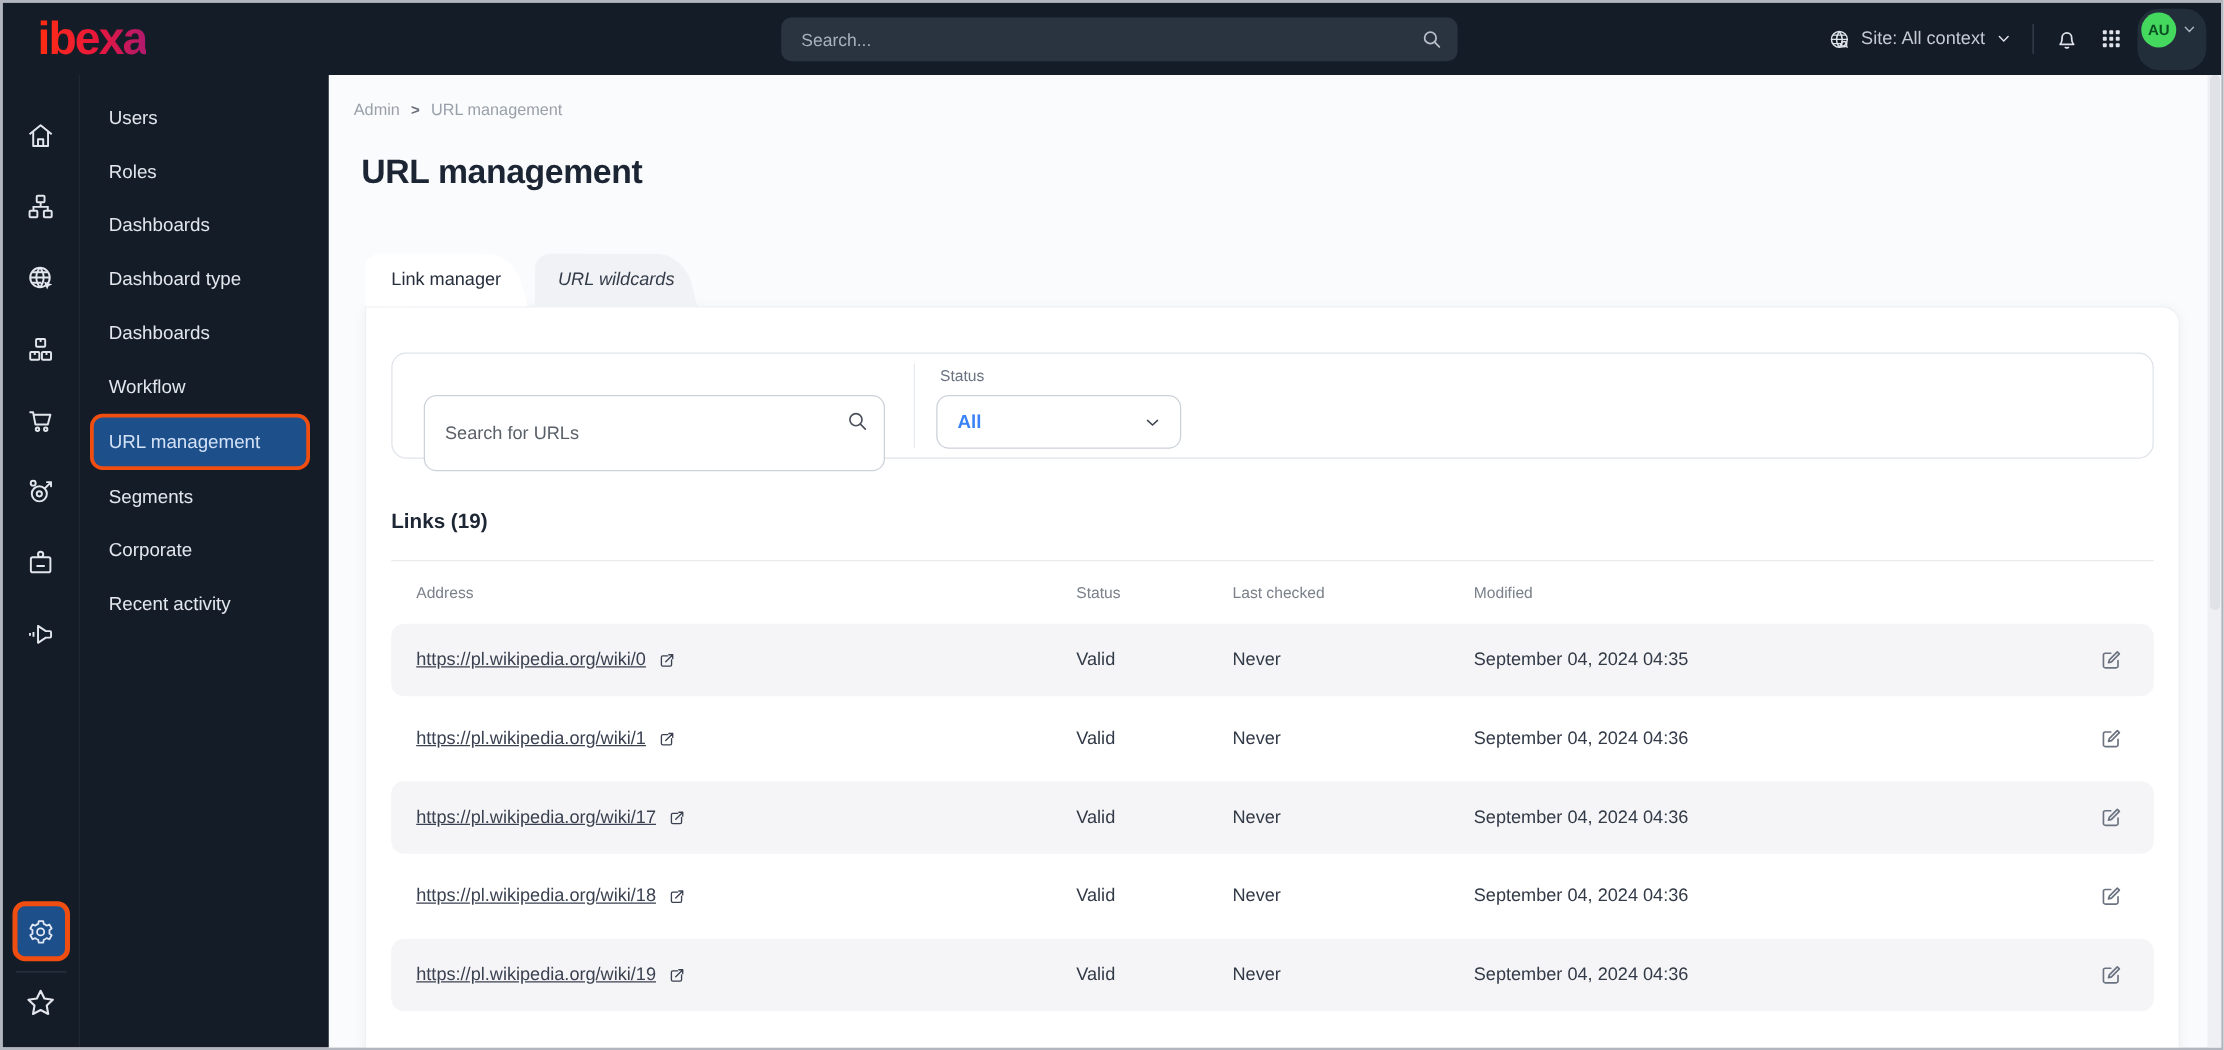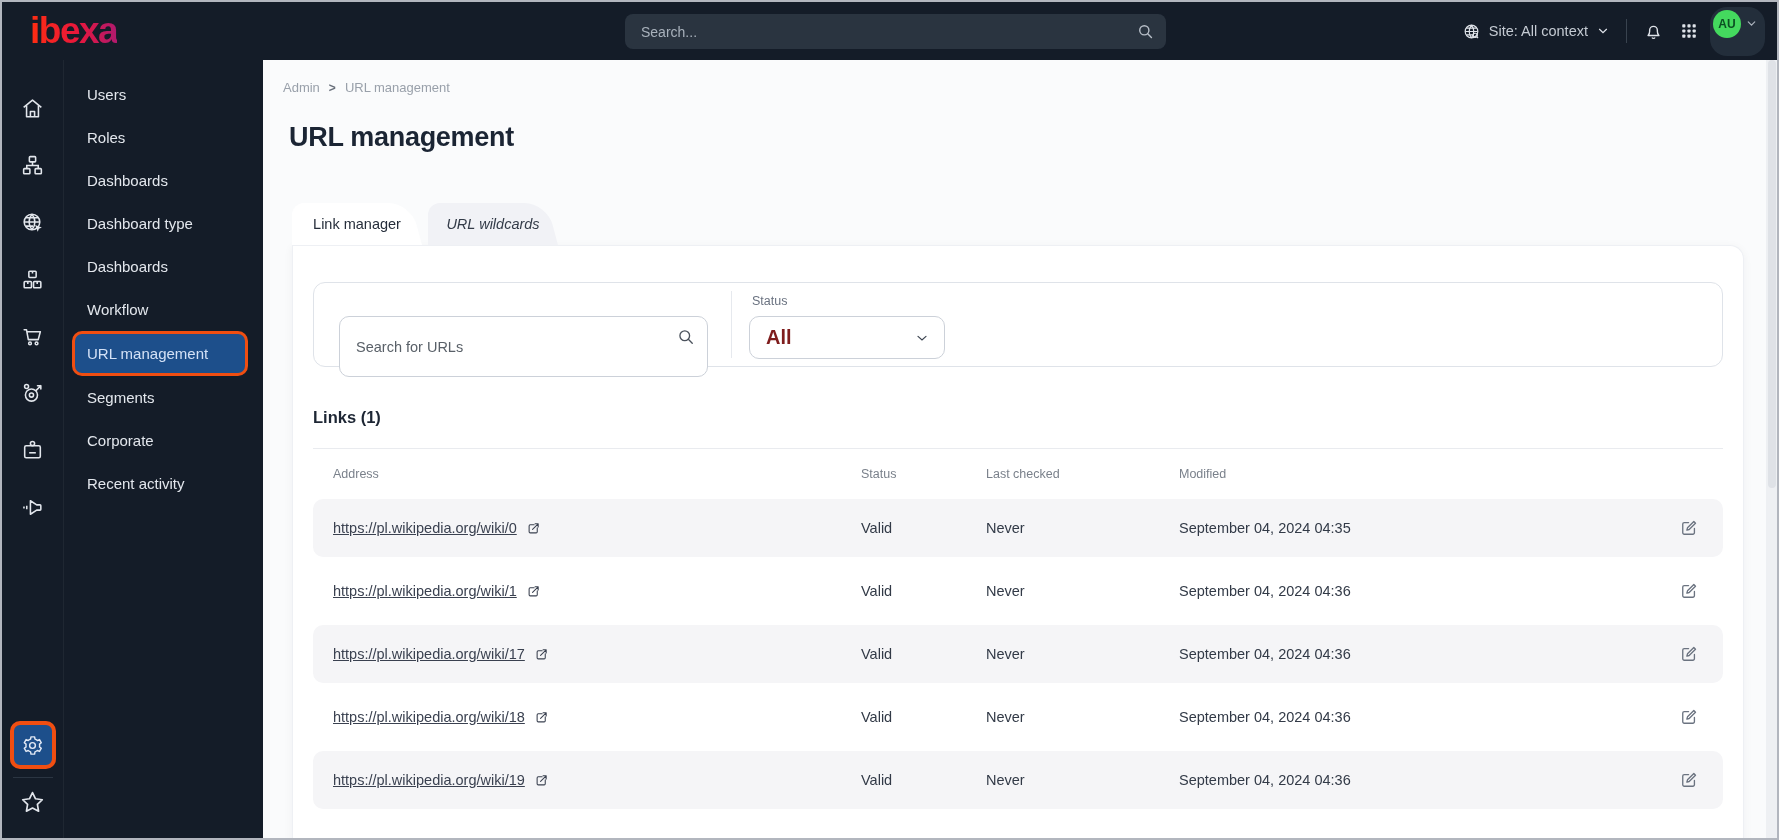--- a/index.html
+++ b/index.html
@@ -80,21 +80,21 @@
   .url-search { position:absolute; left:25px; top:33px; width:369px; height:61px; }
   .url-search input { width:100%; height:100%; border:1px solid #ccd1d9; border-radius:10px; outline:none;
                       font-size:14.5px; color:#333b48; padding:0 42px 0 16px; font-family:inherit; }
   .url-search input::placeholder { color:#596068; }
   .url-search .mag { position:absolute; right:12px; top:11px; color:#4b525c; }
   .filter-div { position:absolute; left:417px; top:8px; bottom:8px; width:1px; background:#e6e9ee; }
   .status-label { position:absolute; left:438px; top:11px; font-size:12.5px; color:#6a7280; }
   .status-select { position:absolute; left:435px; top:33px; width:196px; height:43px;
                    border:1px solid #ccd1d9; border-radius:10px; display:flex; align-items:center;
                    padding:0 14px 0 16px; cursor:pointer; }
-  .status-select .val { font-size:20px; font-weight:600; color:#7f1d1d; flex:1; }
+  .status-select .val { font-size:15px; font-weight:600; color:#3b82f6; flex:1; }
   .status-select .chev { color:#3c4450; }
 
   .links-heading { margin-top:41px; font-size:16.5px; font-weight:700; color:#1d2634; }
   .table-top-divider { height:1px; background:#e9ebef; margin-top:21px; }
 
   .tgrid { display:grid; grid-template-columns:548px 125px 193px 1fr 52px; align-items:center; }
   .thead { height:50px; font-size:12.5px; color:#7a818b; }
   .thead > div:first-child { padding-left:20px; }
   .trow { height:58px; margin-bottom:5px; border-radius:10px; font-size:14.5px; color:#323a47; }
   .trow.alt { background:#f5f5f7; }
@@ -305,21 +305,21 @@
         <div class="status-select">
           <span class="val">All</span>
           <span class="chev">
             <svg width="16" height="16" viewBox="0 0 24 24" fill="none" stroke="currentColor" stroke-width="1.8" stroke-linecap="round">
                 <path d="M6 9.5l6 5.5 6-5.5"></path>
               </svg>
           </span>
         </div>
       </div>
 
-      <h2 class="links-heading">Links (1)</h2>
+      <h2 class="links-heading">Links (19)</h2>
       <div class="table-top-divider"></div>
 
       <div class="tgrid thead">
         <div>Address</div>
         <div>Status</div>
         <div>Last checked</div>
         <div>Modified</div>
         <div></div>
       </div>
 

